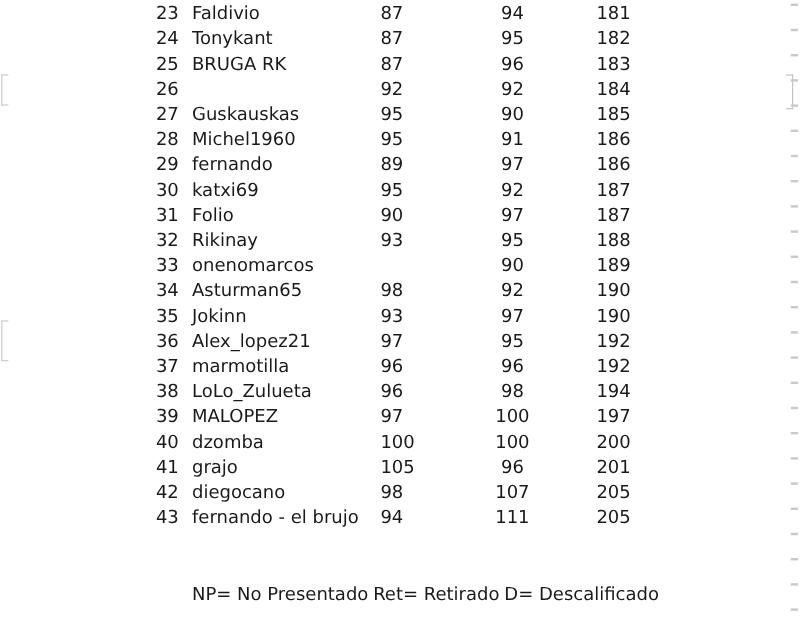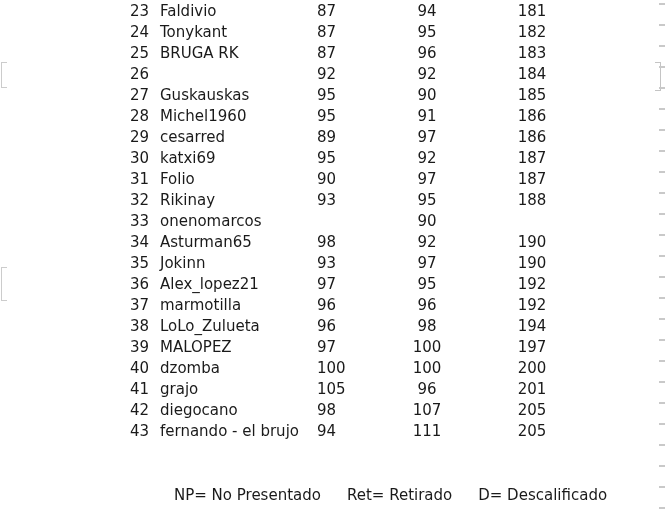--- a/index.html
+++ b/index.html
@@ -36,32 +36,31 @@
     position: absolute;
     top: 0;
     height: 21px;
     line-height: 21px;
     white-space: nowrap;
   }
   .c-rank  { left: 113px; width: 36px;  text-align: right;   }
   .c-name  { left: 160px; width: 210px; text-align: left;   }
   .c-s1    { left: 317px; width: 70px;  }
   .c-s2    { left: 392px; width: 70px;  text-align: center; }
-  .c-total { left: 497px; width: 70px;  text-align: center; }
+  .c-total { left: 497px; width: 70px;  text-align: left; }
   .legend {
     position: absolute;
     top: 485px;
     left: 160px;
     height: 21px;
     line-height: 21px;
     font-size: 15px;
     display: flex;
-    gap: 26px;
+    gap: 4px;
     white-space: nowrap;
-    margin-left: 14px;
   }
   
   .edge-tick {
     position: absolute;
     left: 659px;
     width: 6px;
     height: 2px;
     background: #c9c9c9;
   }
   .edge-bracket-right {
@@ -124,21 +123,21 @@
       </div>
       <div class="row">
         <span class="cell c-rank">28</span>
         <span class="cell c-name">Michel1960</span>
         <span class="cell c-s1">95</span>
         <span class="cell c-s2">91</span>
         <span class="cell c-total">186</span>
       </div>
       <div class="row">
         <span class="cell c-rank">29</span>
-        <span class="cell c-name">cesarred</span>
+        <span class="cell c-name">fernando</span>
         <span class="cell c-s1">89</span>
         <span class="cell c-s2">97</span>
         <span class="cell c-total">186</span>
       </div>
       <div class="row">
         <span class="cell c-rank">30</span>
         <span class="cell c-name">katxi69</span>
         <span class="cell c-s1">95</span>
         <span class="cell c-s2">92</span>
         <span class="cell c-total">187</span>
@@ -154,20 +153,21 @@
         <span class="cell c-rank">32</span>
         <span class="cell c-name">Rikinay</span>
         <span class="cell c-s1">93</span>
         <span class="cell c-s2">95</span>
         <span class="cell c-total">188</span>
       </div>
       <div class="row">
         <span class="cell c-rank">33</span>
         <span class="cell c-name">onenomarcos</span>
         <span class="cell c-s2">90</span>
+        <span class="cell c-total">189</span>
       </div>
       <div class="row">
         <span class="cell c-rank">34</span>
         <span class="cell c-name">Asturman65</span>
         <span class="cell c-s1">98</span>
         <span class="cell c-s2">92</span>
         <span class="cell c-total">190</span>
       </div>
       <div class="row">
         <span class="cell c-rank">35</span>

